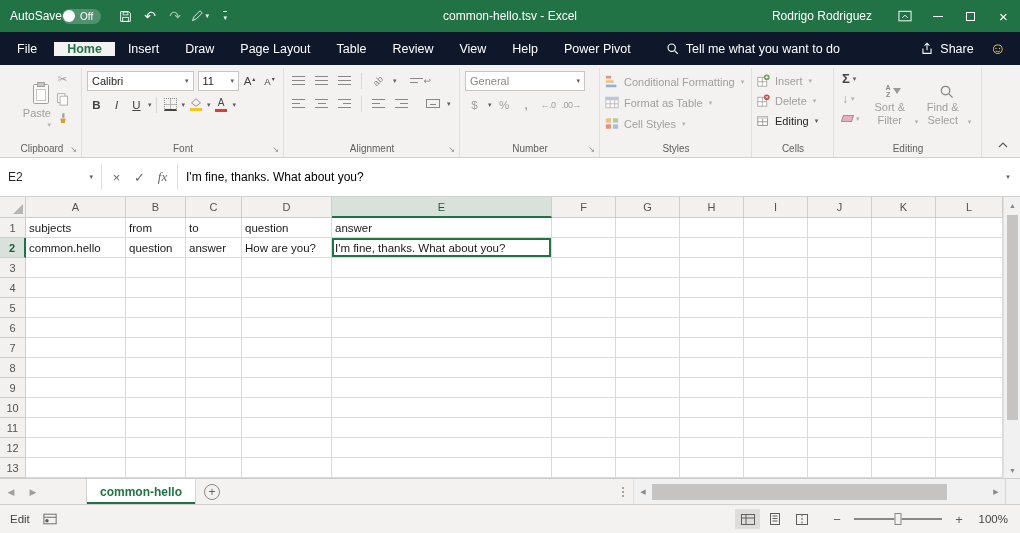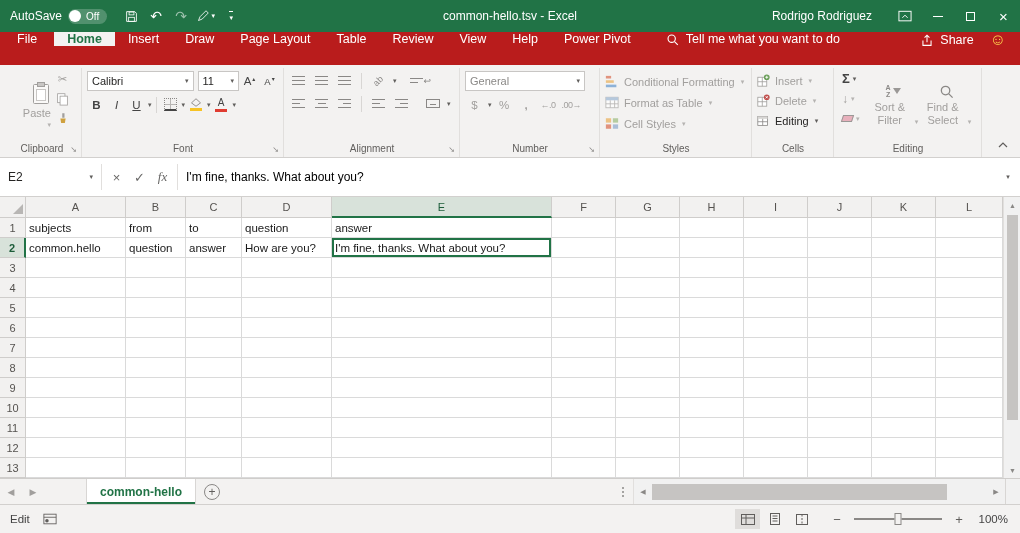--- a/index.html
+++ b/index.html
@@ -3,37 +3,37 @@
 <meta charset="utf-8">
 <style>
   *{box-sizing:border-box;margin:0;padding:0}
   html,body{width:1020px;height:533px}
   body{font-family:"Liberation Sans",sans-serif;overflow:hidden;background:#fff;color:#252423}
   .app{display:flex;flex-direction:column;width:1020px;height:533px}
 
   
   .titlebar{flex:0 0 32px;background:#217346;color:#fff;display:flex;align-items:center;position:relative;font-size:12px}
   .tb-left{display:flex;align-items:center;gap:8px;padding-left:10px;z-index:2}
-  .autosave{display:flex;align-items:center;gap:6px}
+  .autosave{display:flex;align-items:center;gap:0}
   .as-pill{display:flex;align-items:center;gap:5px;background:rgba(255,255,255,.22);border-radius:9px;height:15px;padding:1px 8px 1px 1px;font-size:10px}
   .as-knob{width:12px;height:12px;border-radius:50%;background:#fff}
   .qat{display:flex;align-items:center;gap:1px;margin-left:4px}
   .qbtn{min-width:24px;height:26px;display:inline-flex;align-items:center;justify-content:center;color:#fff;font-size:14px}
   .qbtn .chev{font-size:7px;margin-left:2px}
   .cust-chev{font-size:7px;border-top:1.5px solid #fff;padding-top:2px}
   .dim{opacity:.55}
   .tb-title{position:absolute;left:0;right:0;text-align:center;font-size:12px;z-index:1}
   .tb-right{margin-left:auto;display:flex;align-items:center;height:32px;z-index:2}
   .user-name{margin-right:16px;font-size:12px}
   .winbtn{width:33px;height:32px;display:flex;align-items:center;justify-content:center;font-size:15px;color:#fff}
   .min-bar{width:10px;height:1px;background:#fff;display:block}
   .max-box{width:9px;height:9px;border:1px solid #fff;display:block}
 
   
-  .tabrow{flex:0 0 33px;background:#b91c1c;display:flex;align-items:flex-start;color:#fff;font-size:12.5px}
+  .tabrow{flex:0 0 33px;background:#0f172a;display:flex;align-items:center;color:#fff;font-size:12.5px}
   .rtab{display:flex;align-items:center;padding:0 13px;white-space:nowrap}
   .rtab.file{padding:0 17px}
   .rtab.active{background:#f3f2f1;color:#217346;font-weight:700}
   .tellme{display:flex;align-items:center;gap:7px;margin-left:22px;white-space:nowrap}
   .tabrow-right{margin-left:auto;display:flex;align-items:center;gap:16px;padding-right:14px}
   .share{display:flex;align-items:center;gap:6px}
   .smiley{color:#ffd34d;font-size:16px;line-height:1}
 
   
   .ribbon{flex:0 0 93px;background:#f3f2f1;border-bottom:1px solid #d2d0ce;display:flex;position:relative;padding:3px 0 0 2px;font-size:11px}

